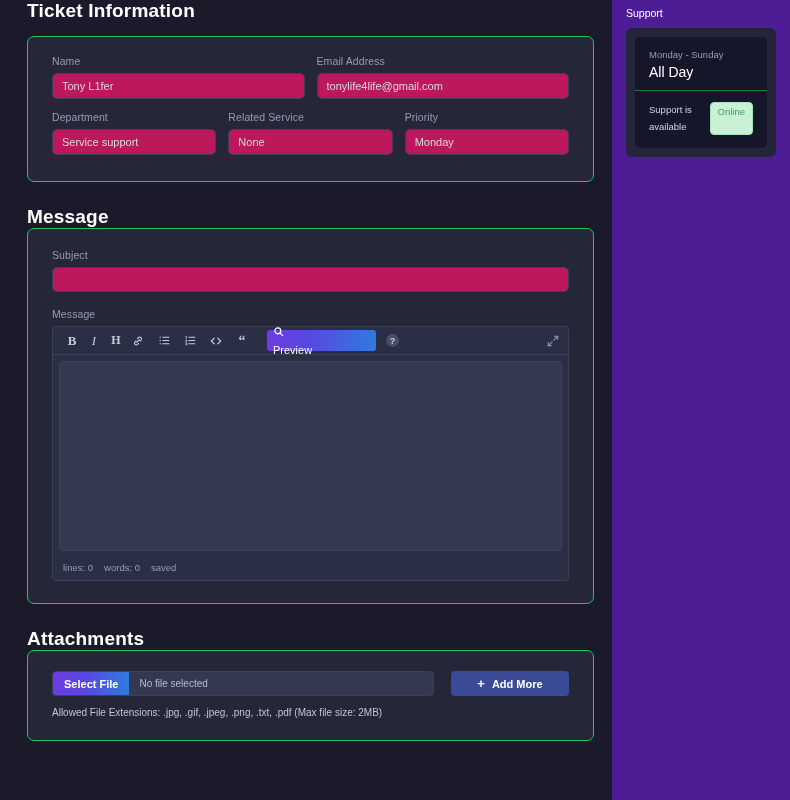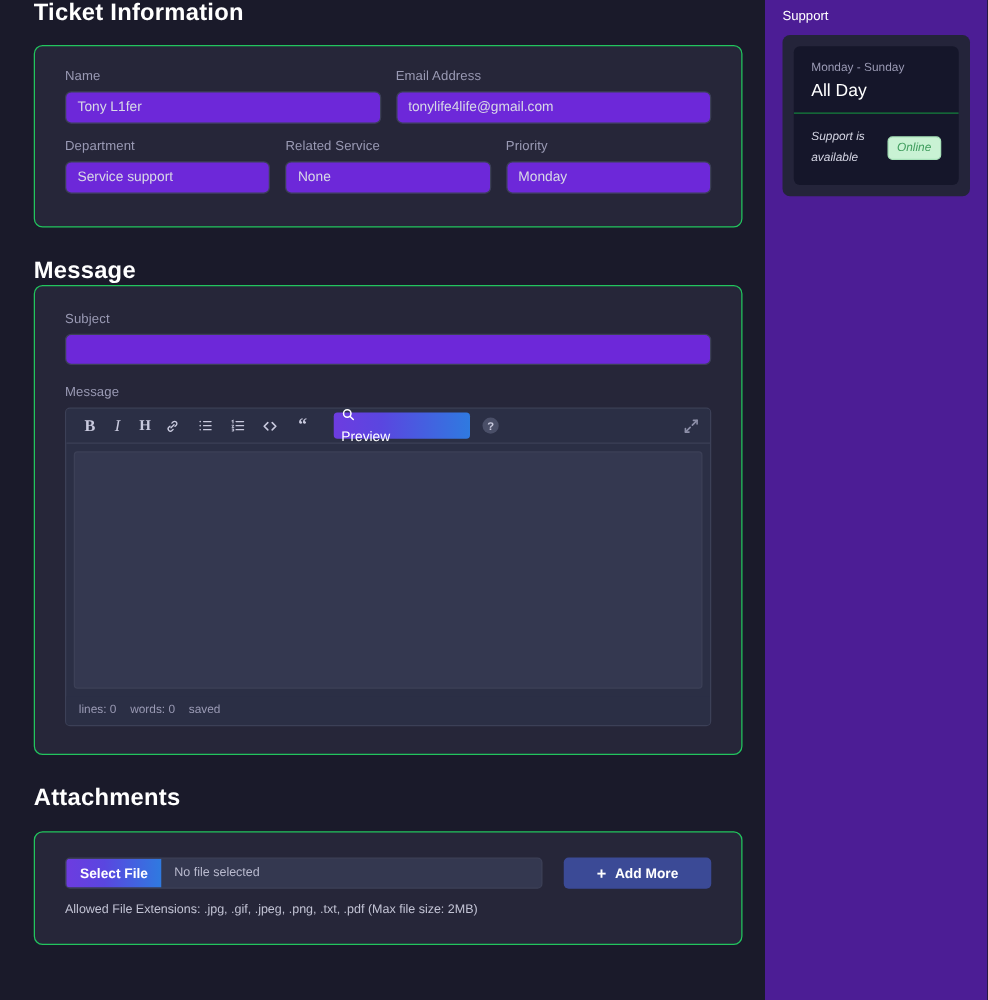--- a/index.html
+++ b/index.html
@@ -47,21 +47,21 @@
   
   .tk-card { padding: 18px 24px 26px 24px; }
 
   .field-label {
     color: #9a9ab4;
     font-size: 10.5px;
     margin-bottom: 6px;
     letter-spacing: 0.1px;
   }
   .field-input {
-    background: #6d28d9;
+    background: #be185d;
     border: 1px solid #3c4057;
     border-radius: 5px;
     height: 26px;
     line-height: 24px;
     padding: 0 9px;
     color: #d8d9e6;
     font-size: 11px;
     width: 100%;
     overflow: hidden;
     white-space: nowrap;
@@ -244,24 +244,22 @@
     font-size: 9.5px;
     margin-bottom: 4px;
   }
   .sb-allday {
     color: #ffffff;
     font-size: 14px;
   }
   .sb-status {
     padding: 11px 14px 13px 14px;
     display: flex;
-    align-items: center;
     justify-content: space-between;
     gap: 8px;
-    font-style: italic;
   }
   .sb-avail {
     color: #d3d4e2;
     font-size: 9.5px;
     line-height: 1.75;
     max-width: 70px;
   }
   .badge-online {
     background: #c9f2d4;
     color: #3f9d5d;
@@ -389,21 +387,21 @@
             <span>words: 0</span>
             <span>saved</span>
           </div>
         </div>
       </div>
     </div>
 
     <div class="att-wrap">
       <h2 class="section-title">Attachments</h2>
 
-      <div class="card att-card" style="margin-top:15px;">
+      <div class="card att-card" style="">
         <div class="att-row">
           <div class="file-control">
             <div class="select-file">Select File</div>
             <div class="file-name">No file selected</div>
           </div>
           <button class="add-more">
             <span class="plus-icon">+</span>
             <span>Add More</span>
           </button>
         </div>

